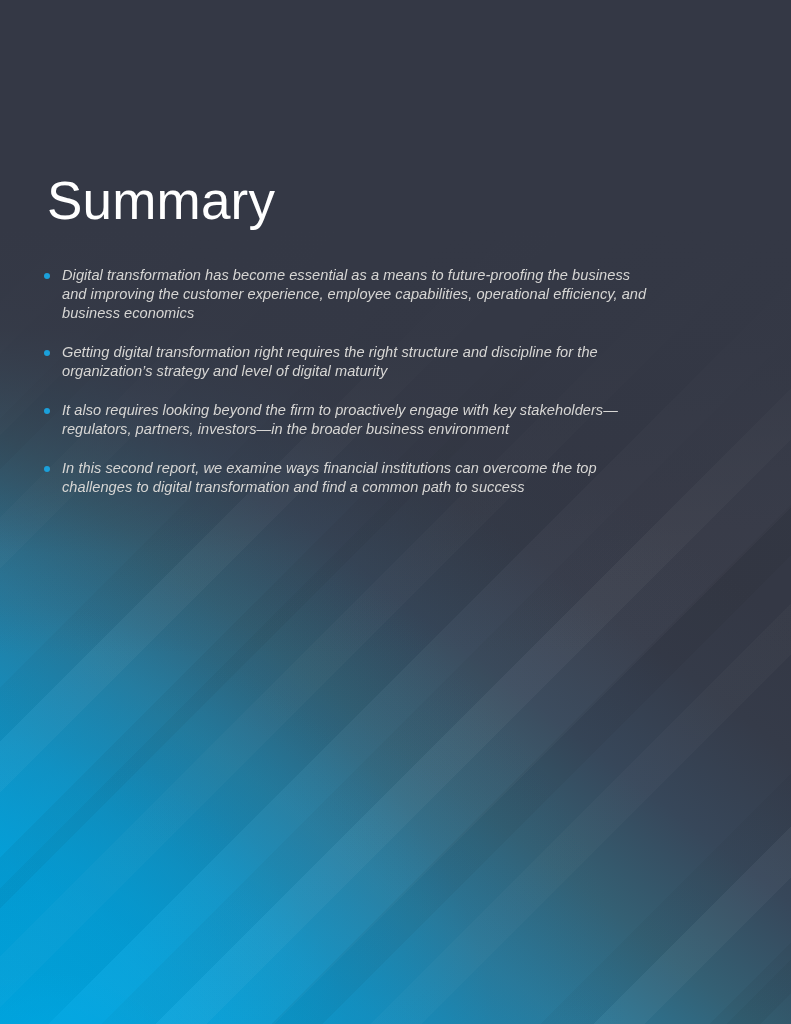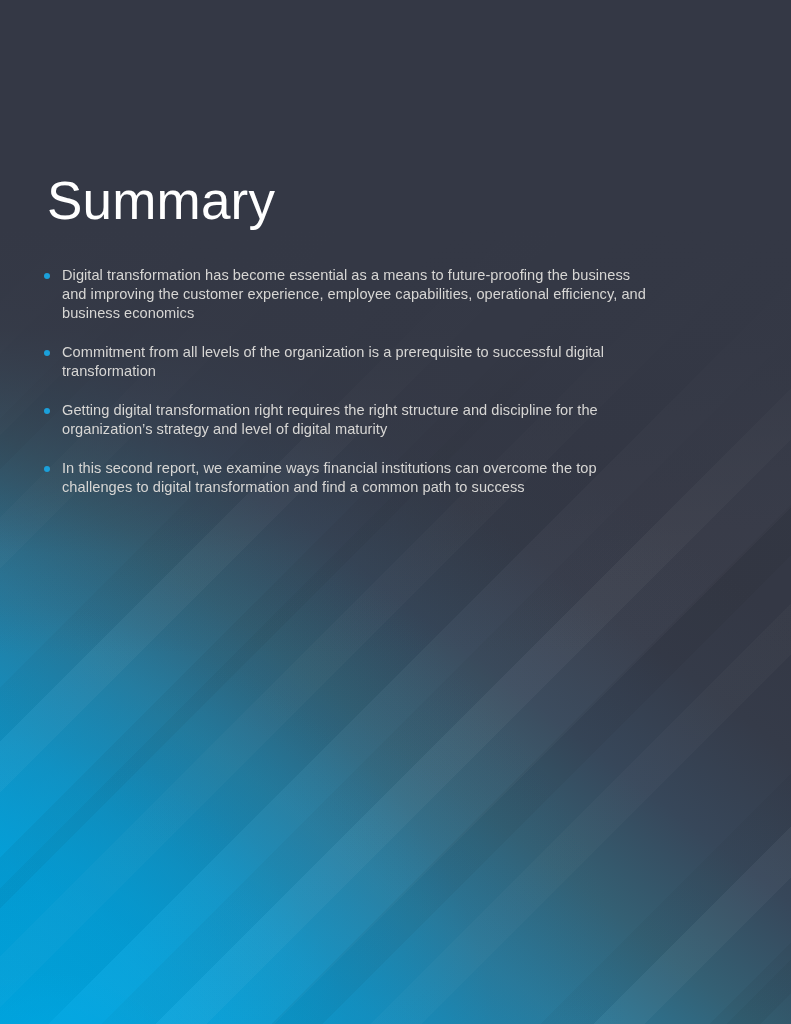--- a/index.html
+++ b/index.html
@@ -188,32 +188,32 @@
   <div class="bg-corner"></div>
   <div class="bg-stripes-wide"></div>
   <div class="bg-stripes"></div>
   <div class="bg-topveil"></div>
   <div class="bg-flare"></div>
 
   <div class="content">
 
     <h1 class="slide-title">Summary</h1>
 
-    <ul class="bullet-list" id="bullet-list" style="list-style:none;margin:0;padding:0;">
+    <ul class="bullet-list" id="bullet-list" style="list-style:none;margin:0;padding:0;font-style:italic;">
         <li class="bullet-item">
           <span class="bullet-dot"></span>
           <span class="bullet-text">Digital transformation has become essential as a means to future-proofing the business and improving the customer experience, employee capabilities, operational efficiency, and business economics</span>
         </li>
         <li class="bullet-item">
           <span class="bullet-dot"></span>
-          <span class="bullet-text">Commitment from all levels of the organization is a prerequisite to successful digital transformation</span>
-        </li>
-        <li class="bullet-item">
-          <span class="bullet-dot"></span>
           <span class="bullet-text">Getting digital transformation right requires the right structure and discipline for the organization’s strategy and level of digital maturity</span>
+        </li>
+        <li class="bullet-item">
+          <span class="bullet-dot"></span>
+          <span class="bullet-text">It also requires looking beyond the firm to proactively engage with key stakeholders—regulators, partners, investors—in the broader business environment</span>
         </li>
         <li class="bullet-item">
           <span class="bullet-dot"></span>
           <span class="bullet-text">In this second report, we examine ways financial institutions can overcome the top challenges to digital transformation and find a common path to success</span>
         </li>
       </ul>
 
   </div>
 </div>
 

